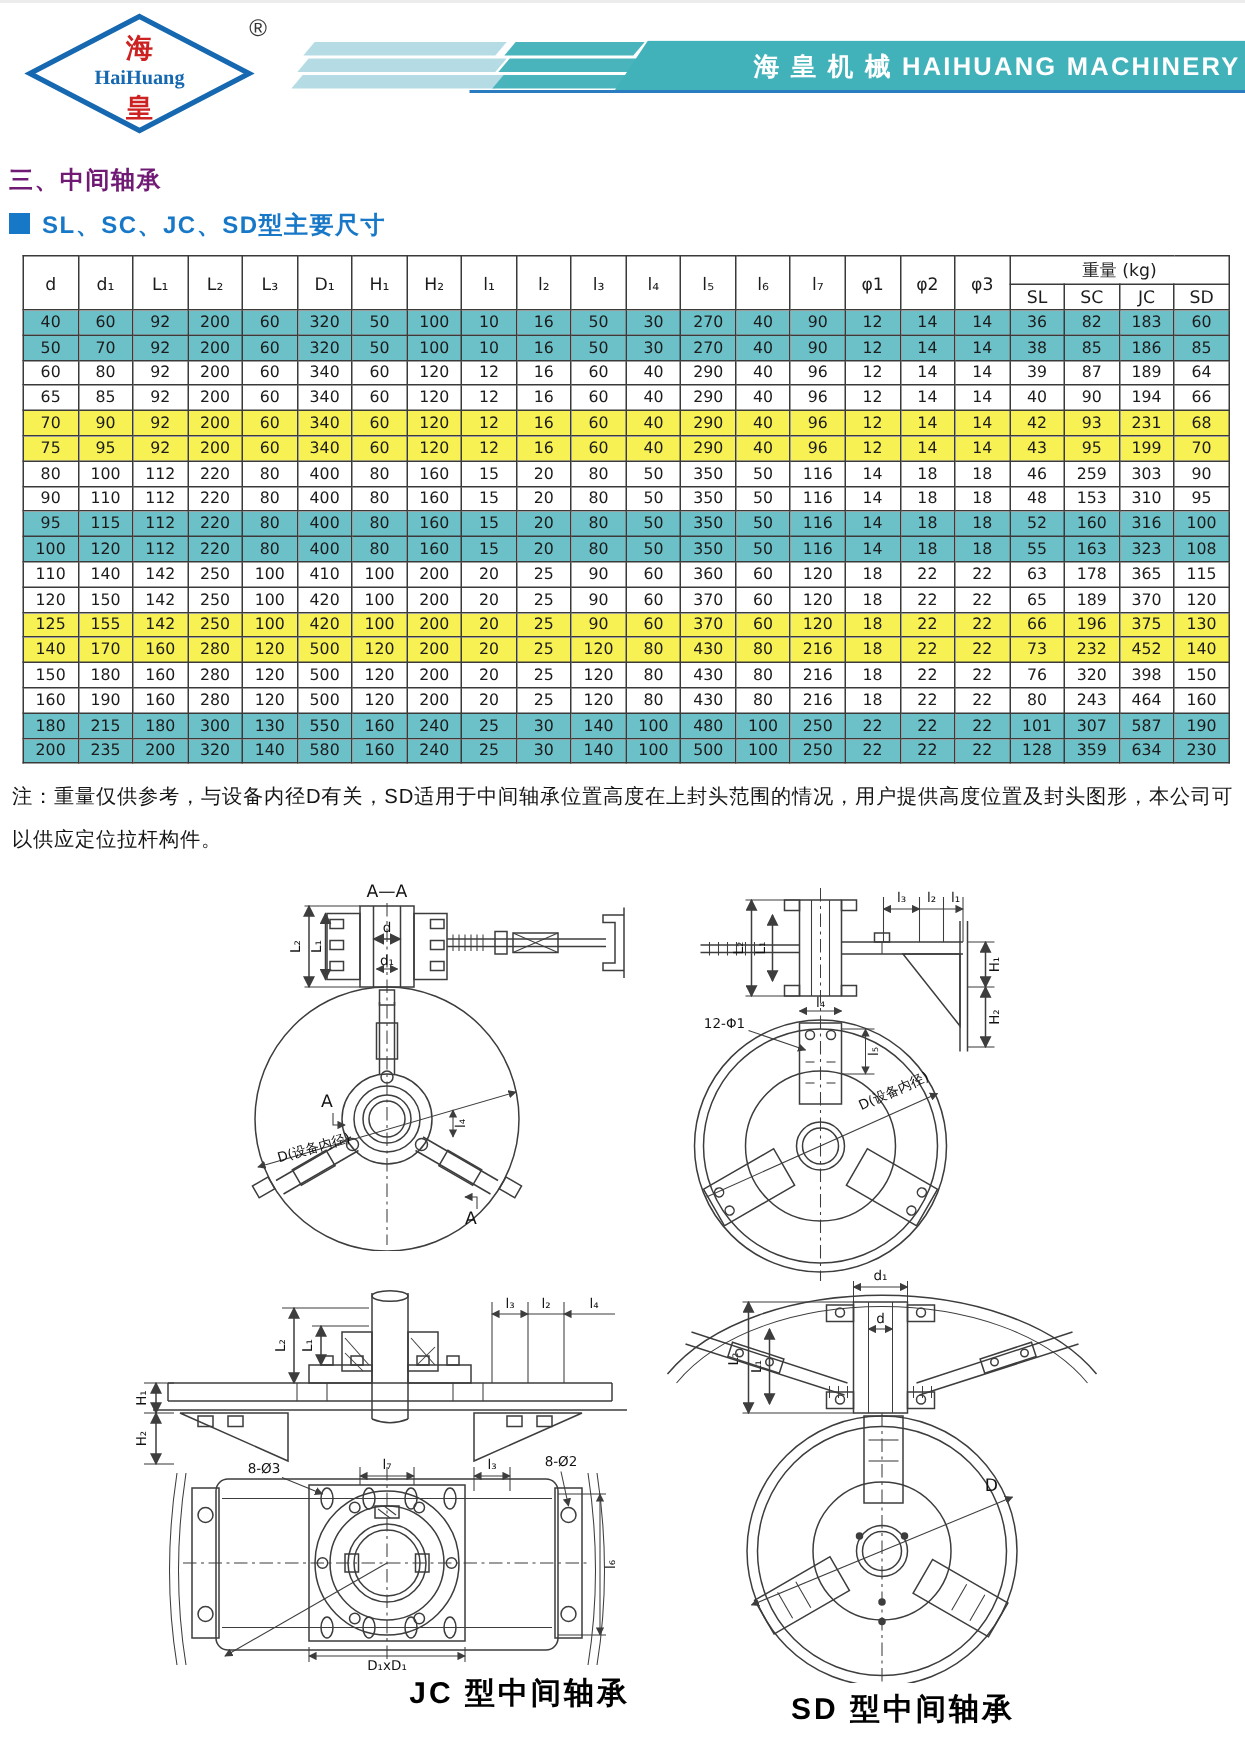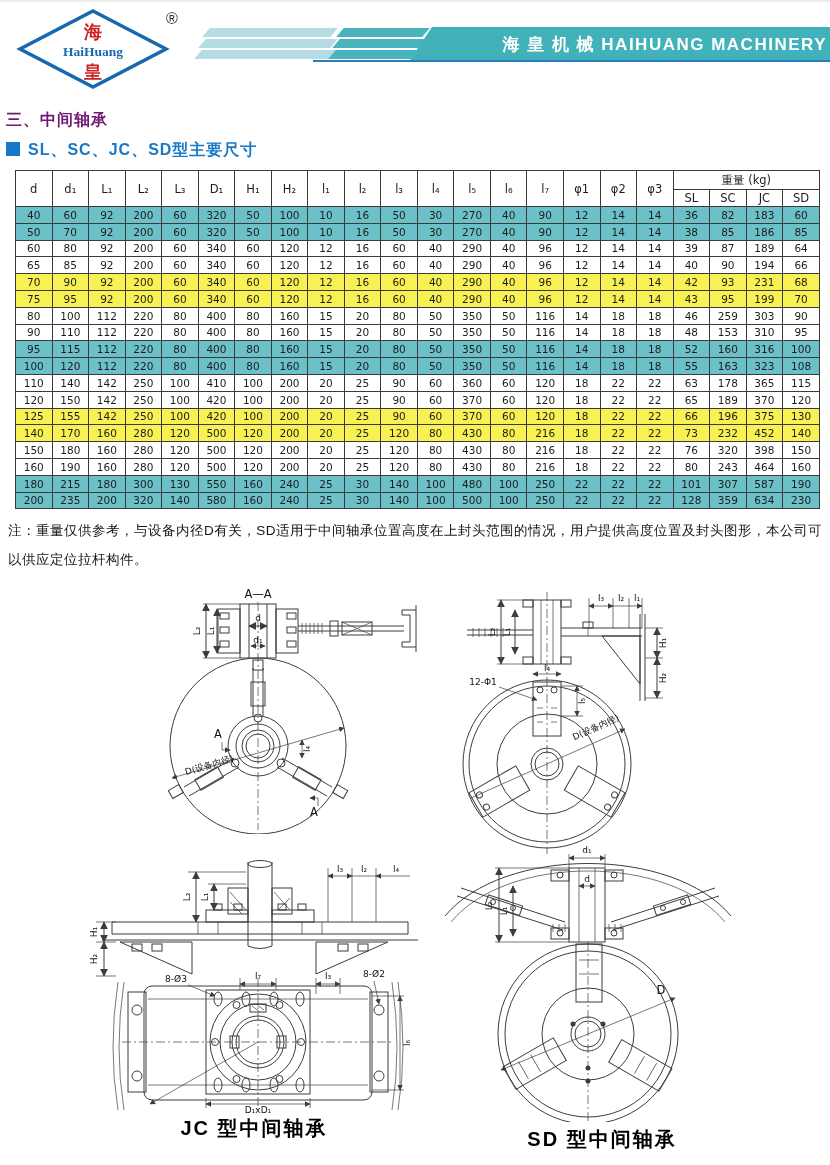--- a/index.html
+++ b/index.html
@@ -933,16 +933,16 @@
     <circle cx="140" cy="186" r="2.5" class="fillb"></circle>
       <circle cx="170" cy="186" r="2.5" class="fillb"></circle>
     <circle cx="155" cy="230" r="2.5" class="fillb"></circle>
       <circle cx="155" cy="243" r="2.5" class="fillb"></circle>
     <line x1="155" y1="104" x2="155" y2="284" class="cl"></line>
 
     <line x1="68" y1="232" x2="242" y2="160" class="thin" marker-start="url(#arw)" marker-end="url(#arw)"></line>
     <text x="228" y="156" class="lbl-lg">D</text>
   </svg>
 
-  <div class="caption" style="left:88px; top:1113px; width:332px;">JC 型中间轴承</div>
+  <div class="caption" style="left:88px; top:1113px; width:332px;text-align:right;">JC 型中间轴承</div>
   <div class="caption" style="left:447px; top:1124px; width:310px;">SD 型中间轴承</div>
 
 </div>
 
 </body></html>

